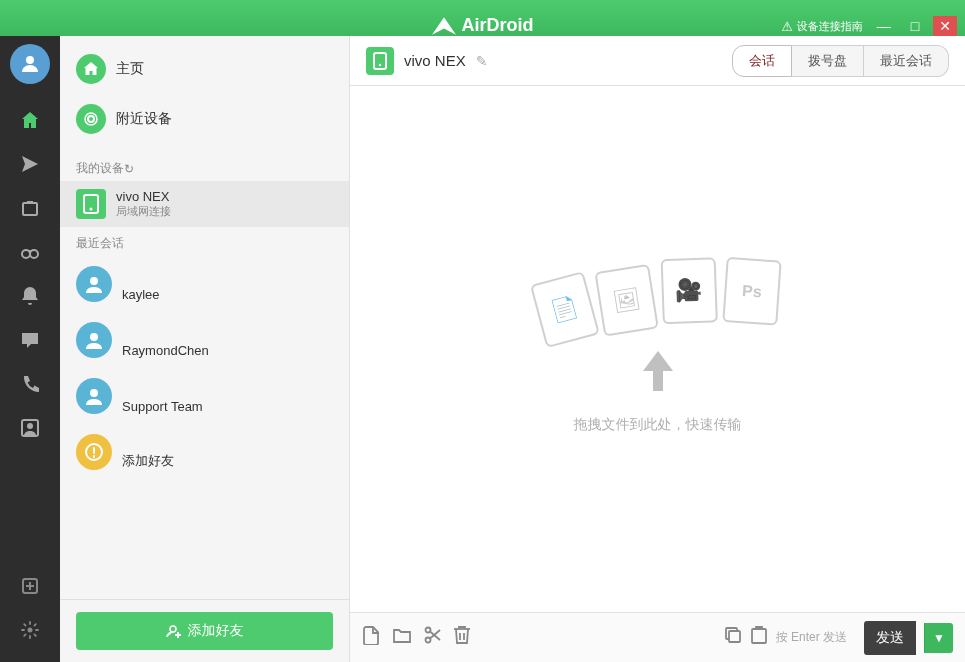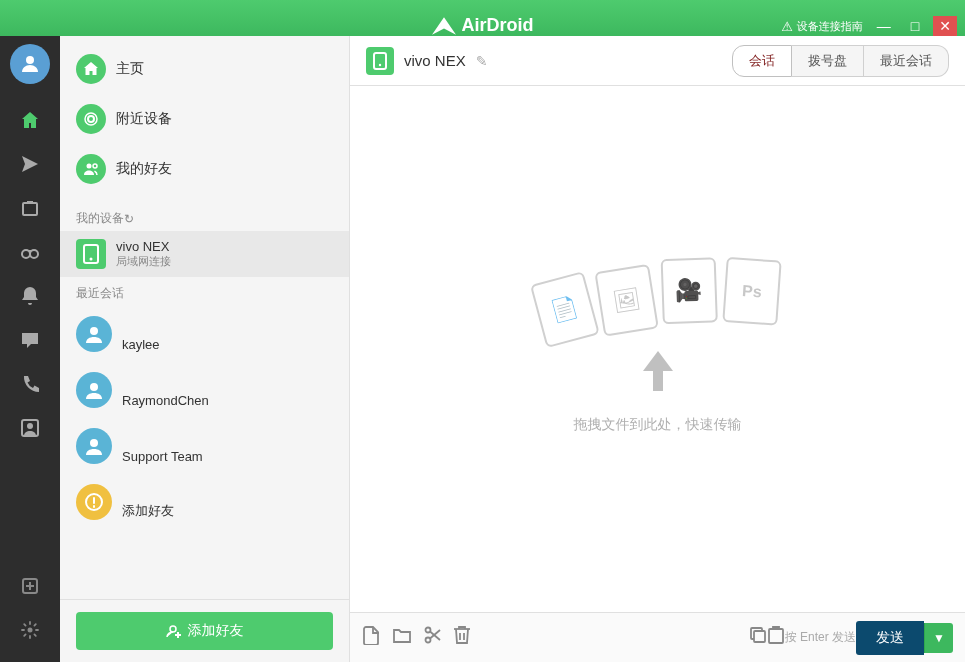--- a/index.html
+++ b/index.html
@@ -157,26 +157,27 @@
     .drop-text { font-size: 14px; color: #b0b0b0; }
 
     
     .bottom-toolbar {
       height: 50px; border-top: 1px solid #e0e0e0;
       display: flex; align-items: center; padding: 0 12px;
       background: #fafafa;
     }
     .toolbar-icons { display: flex; gap: 12px; align-items: center; }
     .toolbar-icon { font-size: 18px; color: #888; cursor: pointer; }
-    .toolbar-right { margin-left: auto; display: flex; align-items: center; }
+    .toolbar-right { margin-left: auto; display: flex; gap: 8px; align-items: center; }
     .send-hint { font-size: 12px; color: #aaa; }
     .send-btn {
-      background: #0c4a6e; color: white; border: none;
-      padding: 8px 20px; font-size: 14px; cursor: pointer;
+      background: #404040; color: white; border: none;
+      padding: 8px 12px; font-size: 14px; cursor: pointer;
       border-radius: 3px 0 0 3px;
+      margin-left: 9px;
     }
     .send-dropdown {
       background: #3db85e; color: white; border: none;
       padding: 8px 8px; cursor: pointer;
       border-radius: 0 3px 3px 0; border-left: 1px solid #2fa84e;
       font-size: 12px;
     }
   </style>
 </head>
 <body>
@@ -284,31 +285,20 @@
         <span>主页</span>
       </div>
       <div class="sidebar-nav-item">
         <div class="nav-icon-circle nav-icon-nearby">
           <svg width="16" height="16" viewBox="0 0 16 16" fill="white">
             <circle cx="8" cy="8" r="3" fill="none" stroke="white" stroke-width="2"></circle>
             <circle cx="8" cy="8" r="6" fill="none" stroke="white" stroke-width="1.5"></circle>
           </svg>
         </div>
         <span>附近设备</span>
-      </div>
-      <div class="sidebar-nav-item">
-        <div class="nav-icon-circle nav-icon-friends">
-          <svg width="16" height="16" viewBox="0 0 16 16" fill="white">
-            <circle cx="6" cy="5" r="2.5"></circle>
-            <path d="M1 14c0-2.8 2.2-4.5 5-4.5s5 1.7 5 4.5"></path>
-            <circle cx="12" cy="5" r="2" fill="none" stroke="white" stroke-width="1.5"></circle>
-            <path d="M14 14c0-2-1.3-3.2-2.5-3.8" stroke="white" stroke-width="1.5"></path>
-          </svg>
-        </div>
-        <span>我的好友</span>
       </div>
     </div>
 
     <div class="sidebar-section-title">
       <span>我的设备</span>
       <span style="cursor:pointer;color:#888;">↻</span>
     </div>
     <div class="device-item">
       <div class="device-icon">
         <svg width="16" height="20" viewBox="0 0 16 20" fill="white">

